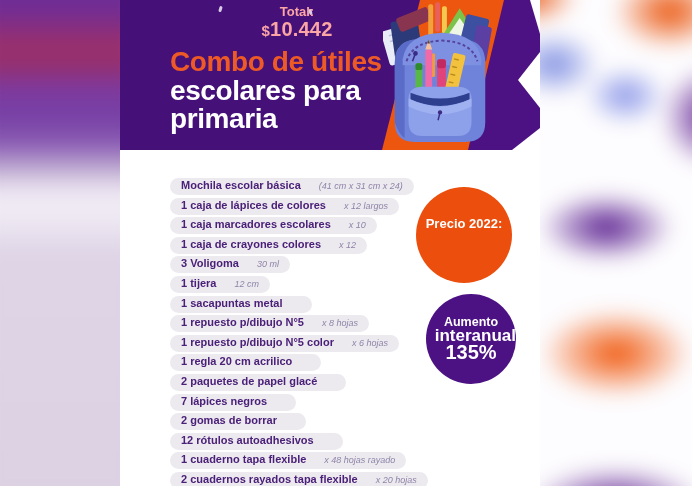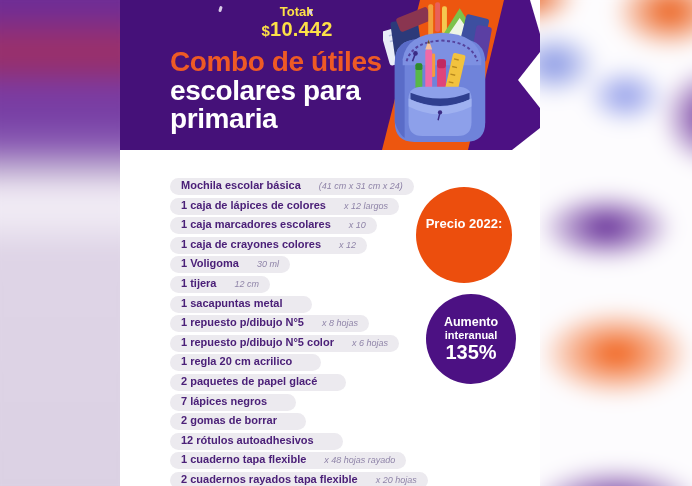--- a/index.html
+++ b/index.html
@@ -31,21 +31,21 @@
       linear-gradient(#fdfcfe,#fdfcfe);
   }
   
   #card{position:absolute;left:120px;top:0;width:420px;height:486px;background:#fff;}
   #hdr{position:absolute;left:0;top:0;width:420px;height:150px;background:var(--purple);overflow:hidden;}
   #hdr-art{position:absolute;left:260px;top:0;}
   #backpack{position:absolute;left:263px;top:2px;}
   .sparkle{position:absolute;width:2.5px;height:6px;background:#f3ecfc;border-radius:2px;opacity:.85;}
   #sparkle-1{left:99px;top:6px;transform:rotate(18deg);}
   #sparkle-2{left:189px;top:9px;transform:rotate(-14deg);}
-  #total{position:absolute;left:110px;top:5px;width:134px;text-align:center;color:#fde047;}
+  #total{position:absolute;left:110px;top:5px;width:134px;text-align:center;color:#fca5a5;}
   #total .t-label{font-size:13px;font-weight:bold;line-height:14px;}
   #total .t-value{font-size:20px;font-weight:bold;letter-spacing:.2px;line-height:21px;}
   #total .cur{font-size:15px;}
   #title{position:absolute;left:50px;top:47px;width:250px;font-weight:bold;letter-spacing:-.4px;}
   #title .l1{color:var(--orange);font-size:28px;line-height:30px;}
   #title .l2,#title .l3{color:#fff;font-size:28px;line-height:28px;}
   
   #list{position:absolute;left:50px;top:178px;width:360px;bottom:0;overflow:hidden;}
   .pill{
     display:block;width:fit-content;max-width:355px;
@@ -56,21 +56,21 @@
   .pill-name{font-weight:bold;color:var(--pilltext);}
   .pill-detail{font-weight:normal;color:var(--pillsub);font-size:9px;margin-left:18px;font-style:italic;}
   
   .circle{position:absolute;border-radius:50%;color:#fff;text-align:center;font-weight:bold;}
   #circle-price{left:296px;top:187px;width:96px;height:96px;background:var(--corange);}
   #circle-price .c-label{margin-top:30px;font-size:13px;line-height:14px;}
   #circle-price .c-value{font-size:19px;line-height:21px;letter-spacing:.2px;}
   #circle-price .cur{font-size:14px;}
   #circle-inc{left:306px;top:294px;width:90px;height:90px;background:var(--cpurple);}
   #circle-inc .c-l1{margin-top:21px;font-size:12.5px;line-height:14px;}
-  #circle-inc .c-l2{font-size:11px;line-height:13px;}
+  #circle-inc .c-l2{font-size:17px;line-height:13px;text-align:right;}
   #circle-inc .c-value{font-size:20px;line-height:21px;}
 </style>
 </head>
 <body>
 
 <div id="stage">
 
   <div class="strip" id="strip-left">
       <div class="strip-inner"></div>
     </div>
@@ -164,21 +164,21 @@
 
   <div class="pill">
     <span class="pill-name">1 caja marcadores escolares</span><span class="pill-detail">x 10</span>
   </div>
 
   <div class="pill">
     <span class="pill-name">1 caja de crayones colores</span><span class="pill-detail">x 12</span>
   </div>
 
   <div class="pill">
-    <span class="pill-name">1 Voligoma</span><span class="pill-detail">30 ml</span>
+    <span class="pill-name">3 Voligoma</span><span class="pill-detail">30 ml</span>
   </div>
 
   <div class="pill">
     <span class="pill-name">1 tijera</span><span class="pill-detail">12 cm</span>
   </div>
 
   <div class="pill">
     <span class="pill-name">1 sacapuntas metal</span><span class="pill-detail"></span>
   </div>
 

